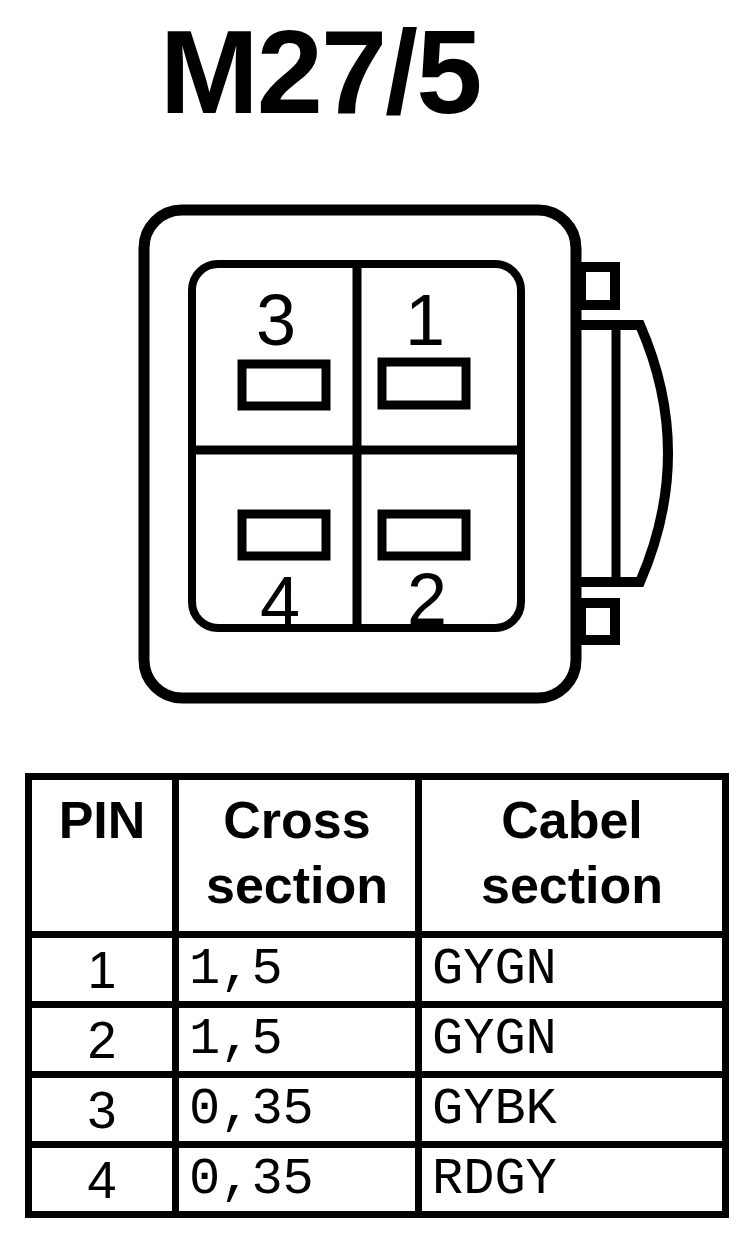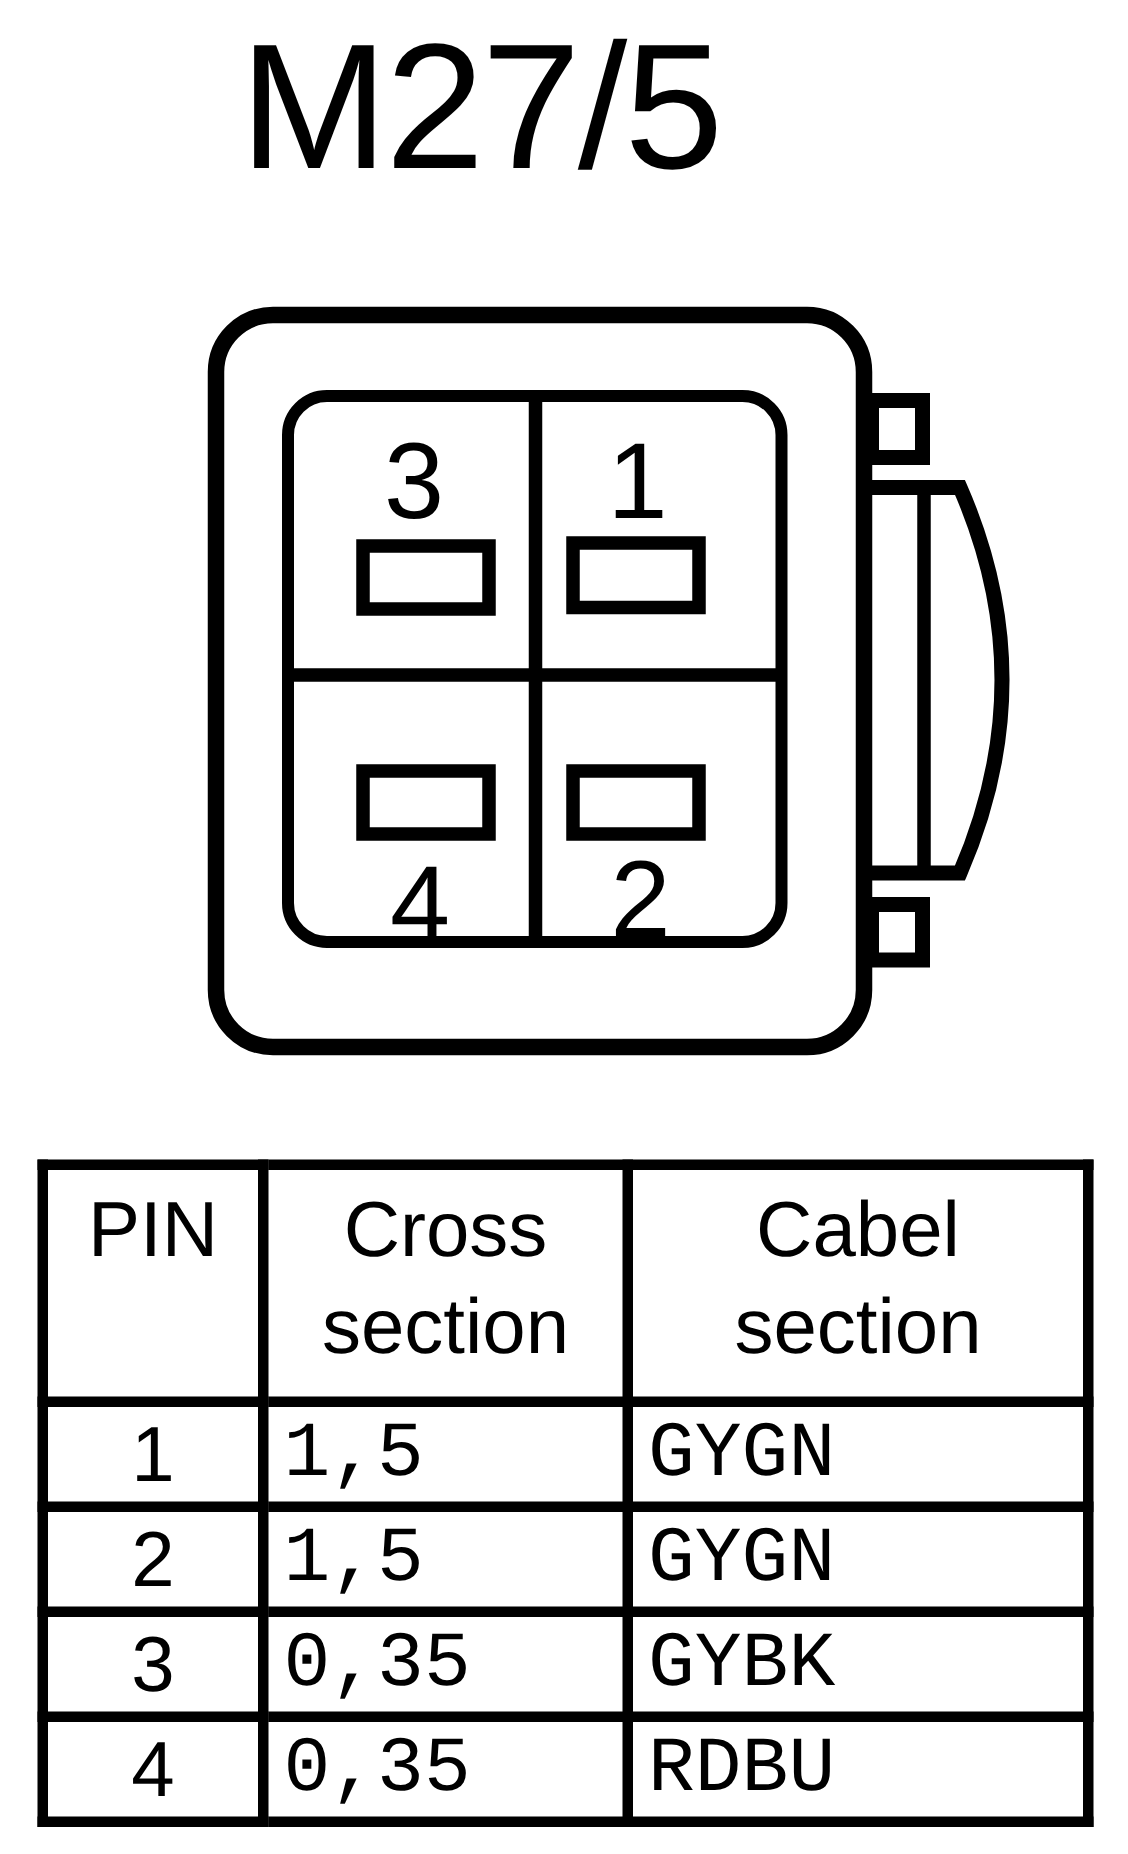--- a/index.html
+++ b/index.html
@@ -11,21 +11,21 @@
     color: #000000;
     overflow: hidden;
   }
   .title {
     position: absolute;
     top: 12px; left: 0;
     width: 640px;
     margin: 0;
     text-align: center;
     font-size: 119px;
-    font-weight: normal;
+    font-weight: bold;
     letter-spacing: -2px;
     line-height: 1.0;
     color: #000000;
   }
   .connector-svg {
     position: absolute;
     left: 0; top: 0;
     width: 752px; height: 760px;
   }
   .connector-svg .stroke { stroke: #000000; fill: none; }
@@ -43,21 +43,21 @@
     table-layout: fixed;
     font-size: 52px;
     color: #000000;
     background: #ffffff;
   }
   .pin-table th, .pin-table td {
     border: 7px solid #000000;
     overflow: hidden;
   }
   .pin-table th {
-    font-weight: normal;
+    font-weight: bold;
     vertical-align: top;
     text-align: center;
     height: 143px;
     padding: 8px 6px 0 6px;
     line-height: 1.25;
   }
   .pin-table td {
     height: 61px;
     vertical-align: middle;
   }
@@ -123,16 +123,16 @@
       <td class="c-left">GYGN</td>
     </tr>
     <tr>
       <td class="c-pin">3</td>
       <td class="c-left">0,35</td>
       <td class="c-left">GYBK</td>
     </tr>
     <tr>
       <td class="c-pin">4</td>
       <td class="c-left">0,35</td>
-      <td class="c-left">RDBU</td>
+      <td class="c-left">RDGY</td>
     </tr>
   </tbody>
 </table>
 
 </body></html>

